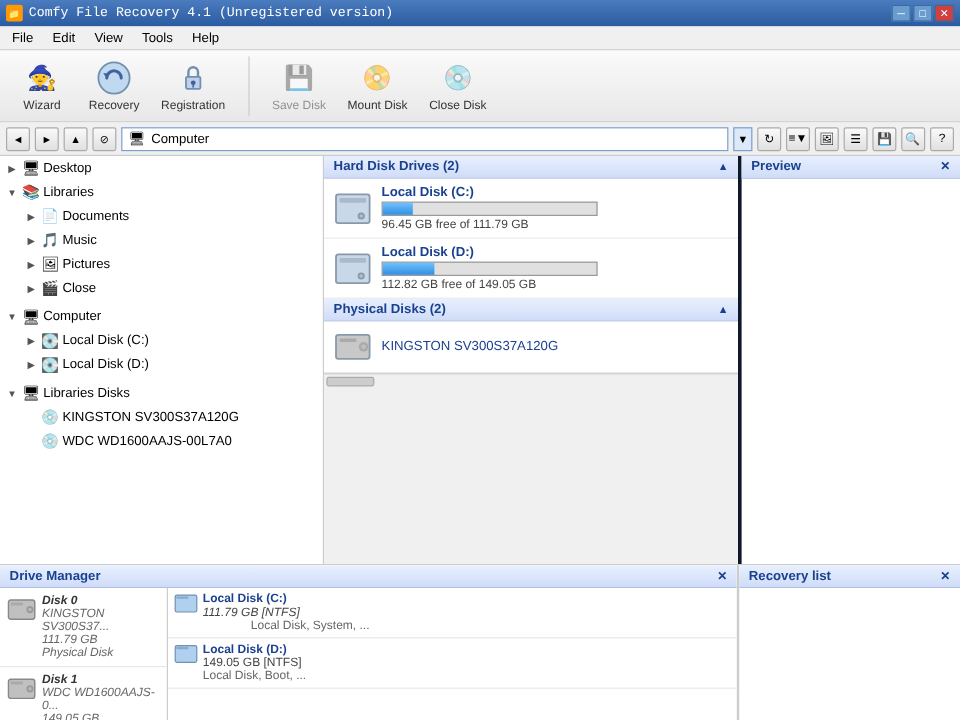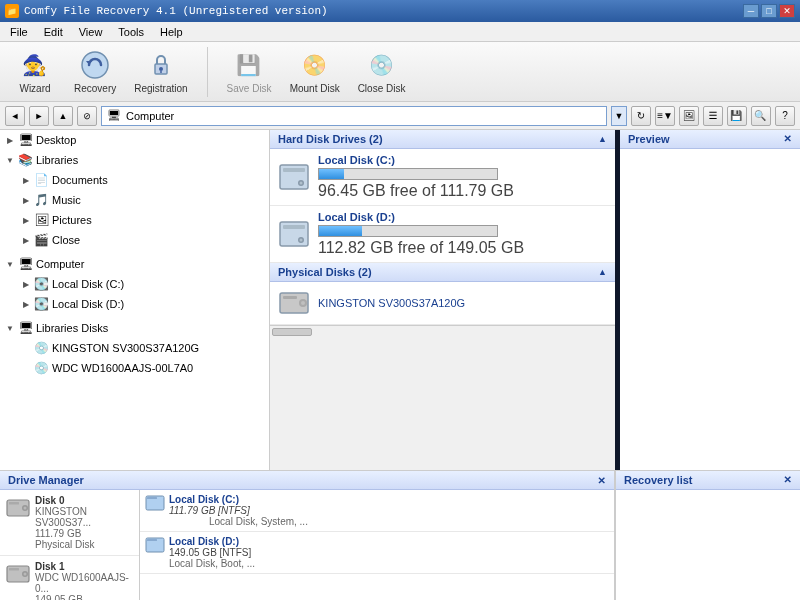--- a/index.html
+++ b/index.html
@@ -40,31 +40,31 @@
     .tree-label { font-size: 11px; }
     .section-header { background: linear-gradient(to bottom, #e8f0ff, #d0dcf8); padding: 3px 8px; font-size: 11px; color: #1a4090; font-weight: bold; border-bottom: 1px solid #b0c0e8; display: flex; justify-content: space-between; align-items: center; }
     .section-collapse { font-size: 9px; cursor: pointer; }
 
     .disk-item { display: flex; align-items: center; padding: 5px 8px; border-bottom: 1px solid #e8e8e8; background: white; }
     .disk-icon { width: 32px; height: 32px; margin-right: 8px; display: flex; align-items: center; justify-content: center; font-size: 22px; flex-shrink: 0; }
     .disk-info { flex: 1; }
     .disk-name { font-size: 11px; color: #1a4090; font-weight: bold; cursor: pointer; }
     .disk-bar-container { height: 12px; background: #e0e0e0; border: 1px solid #999; margin: 2px 0; width: 180px; }
     .disk-bar { height: 100%; background: linear-gradient(to bottom, #70c0ff, #3090e0); }
-    .disk-size { font-size: 16px; color: #444; }
-
-    
-    .right-panel { width: 185px; border-left: 5px solid #0f172a; background: white; display: flex; flex-direction: column; }
+    .disk-size { font-size: 10px; color: #444; }
+
+    
+    .right-panel { width: 185px; border-left: 3px solid #0f172a; background: white; display: flex; flex-direction: column; }
     .panel-header { background: linear-gradient(to bottom, #e8f0ff, #d0dcf8); padding: 3px 8px; font-size: 11px; color: #1a4090; font-weight: bold; border-bottom: 1px solid #b0c0e8; display: flex; justify-content: space-between; }
     .panel-close { cursor: pointer; font-size: 10px; }
     .dm-header { background: linear-gradient(to bottom, #e8f0ff, #d0dcf8); padding: 3px 8px; font-size: 11px; color: #1a4090; font-weight: bold; border-bottom: 1px solid #b0c0e8; display: flex; justify-content: space-between; align-items: center; }
     .dm-content { display: flex; flex: 1; overflow: hidden; }
     .dm-left { width: 140px; border-right: 1px solid #ccc; overflow-y: auto; }
     .dm-right { flex: 1; overflow-y: auto; }
-    .dm-disk { padding: 5px 6px; border-bottom: 1px solid #e8e8e8; display: flex; align-items: flex-start; gap: 5px; cursor: pointer; }
+    .dm-disk { padding: 5px 6px; border-bottom: 1px solid #e8e8e8; display: flex; align-items: flex-start; gap: 5px; cursor: pointer; font-style: italic; }
     .dm-disk-icon { font-size: 18px; flex-shrink: 0; margin-top: 2px; }
     .dm-disk-info { font-size: 10px; }
     .dm-disk-name { font-weight: bold; color: #333; }
     .dm-disk-size { color: #666; }
     .dm-disk-type { color: #666; }
     .dm-partition { padding: 4px 5px; border-bottom: 1px solid #e8e8e8; display: flex; align-items: flex-start; gap: 4px; cursor: pointer; }
     .dm-part-icon { font-size: 14px; flex-shrink: 0; }
     .dm-part-info { font-size: 10px; }
     .dm-part-name { font-weight: bold; color: #1a4090; }
 

